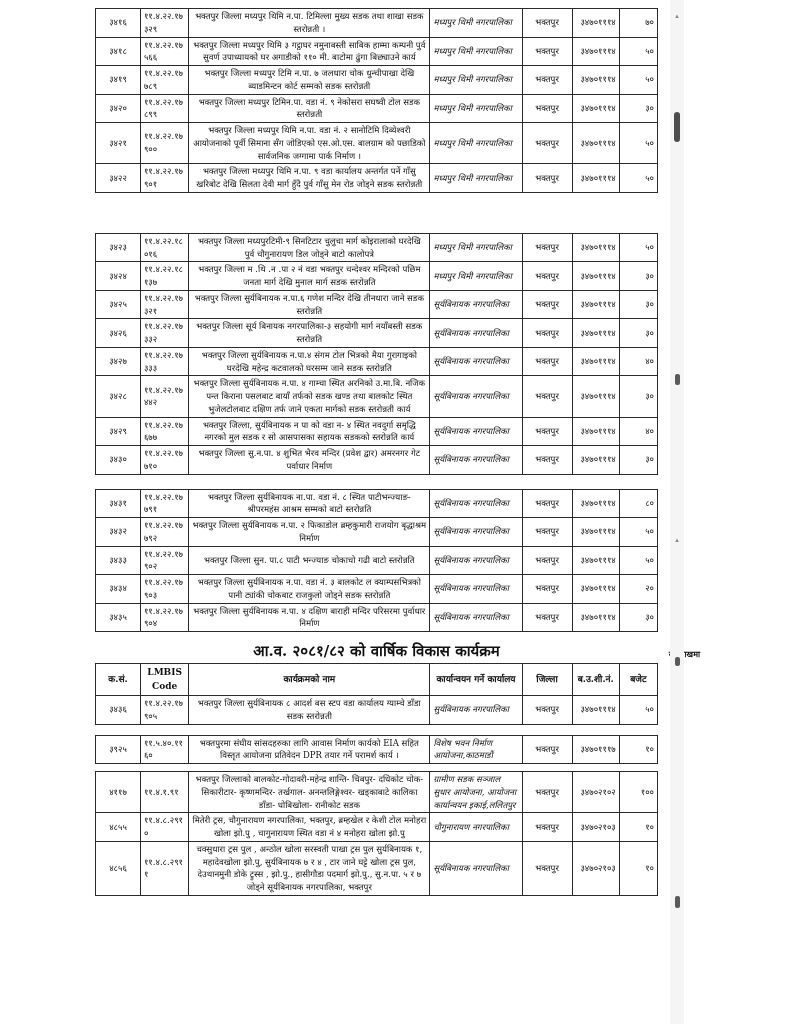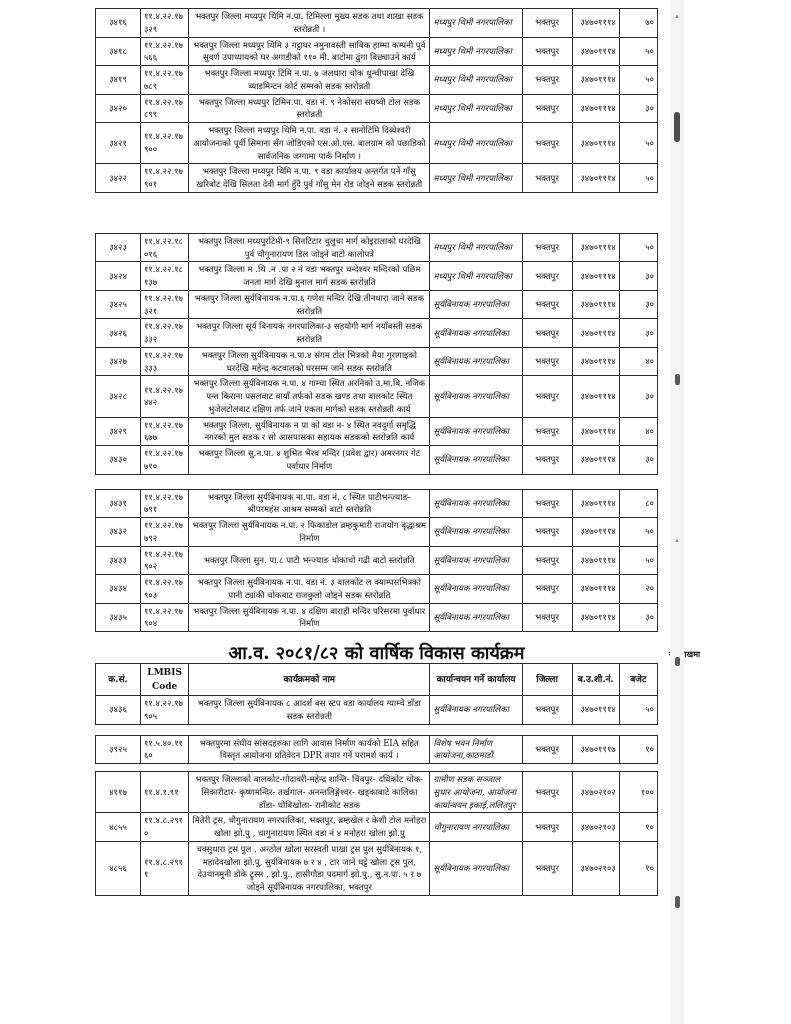--- a/index.html
+++ b/index.html
@@ -15,21 +15,21 @@
   td.c-sn{text-align:center;}
   td.c-code{vertical-align:top;word-break:break-all;}
   td.c-name{text-align:center;}
   td.c-office{text-align:left;font-style:italic;}
   td.c-district{text-align:center;}
   td.c-head_no{text-align:right;}
   td.c-budget{text-align:right;padding-right:5px;}
   .mb1{margin-bottom:40px;padding-left:30px;} .mb2{margin-bottom:14px;} .mb3{margin-bottom:8px;padding-left:10px;}
   .mt1{margin-top:10px;} .mt2{margin-top:7px;}
   .section-head{position:relative;text-align:center;margin:6px 0 3px 0;height:20px;}
-  .section-title{font-weight:bold;font-size:18px;}
+  .section-title{font-weight:bold;font-size:15px;}
   .unit-label{position:absolute;right:-42px;bottom:1px;font-size:8px;font-weight:bold;}
   
   .scrollstrip{position:absolute;left:670px;top:0;width:14px;height:1024px;background:#f5f5f5;}
   .s-arrow{position:absolute;left:0;width:14px;text-align:center;font-size:7px;color:#8a8a8a;
            font-family:"DejaVu Sans","Liberation Sans",sans-serif;line-height:8px;}
   .a1{top:12px;} .a2{top:536px;}
   .s-thumb{position:absolute;left:4px;top:112px;width:6px;height:30px;background:#4c4c4c;border-radius:3px;}
   .s-mark{position:absolute;left:5px;width:5px;background:#5a5a5a;border-radius:2px;}
   .m1{top:374px;height:11px;} .m2{top:657px;height:9px;} .m3{top:896px;height:12px;}
 </style>

